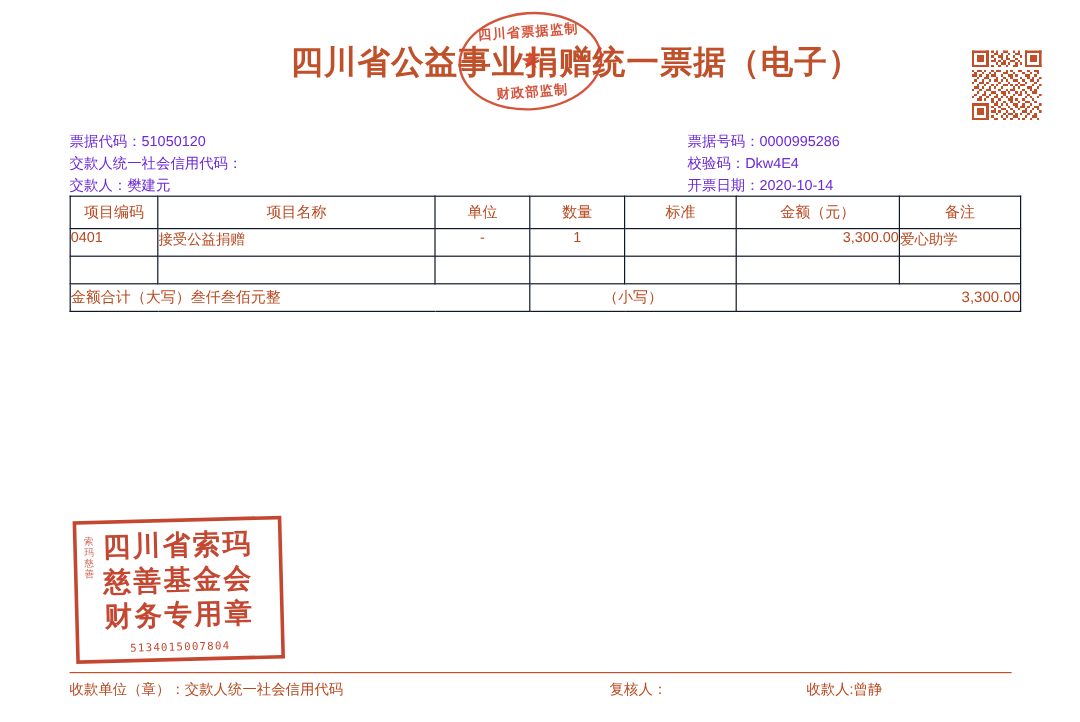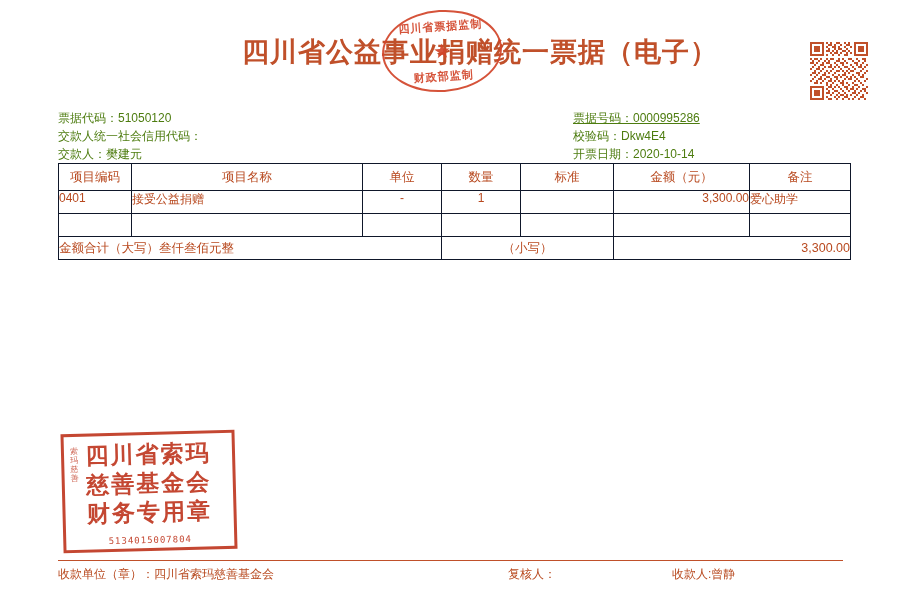--- a/index.html
+++ b/index.html
@@ -85,29 +85,29 @@
     top: 42px;
     width: 58px;
     height: 58px;
     background: #ffffff;
   }
   .qr svg { display: block; }
   
   .hdr {
     position: absolute;
     font-size: 12px;
-    color: #4d7c0f;
+    color: #6d28d9;
     white-space: nowrap;
   }
   .hdr .lbl { }
   .hdr .val { }
   .h-l1 { left: 58px;  top: 110px; }
   .h-l2 { left: 58px;  top: 128px; }
   .h-l3 { left: 58px;  top: 146px; }
-  .h-r1 { left: 573px; top: 110px; text-decoration: underline; }
+  .h-r1 { left: 573px; top: 110px; }
   .h-r2 { left: 573px; top: 128px; text-align: center; }
   .h-r3 { left: 573px; top: 146px; }
   
   .tbl {
     position: absolute;
     left: 58px;
     top: 163px;
     width: 785px;
     border: 1.5px solid #c0502a;
     border-collapse: collapse;
@@ -528,21 +528,21 @@
   <div class="sq-seal">
     <div class="vtext">索玛慈善</div>
     <div class="line l1">四川省索玛</div>
     <div class="line l2">慈善基金会</div>
     <div class="line l3">财务专用章</div>
     <div class="code">5134015007804</div>
   </div>
 
   <div class="footer-line"></div>
   <div class="ft ft-1">
-    <span>收款单位（章）：</span><span>四川省索玛慈善基金会</span>
+    <span>收款单位（章）：</span><span>交款人统一社会信用代码</span>
   </div>
   <div class="ft ft-2">
     <span>复核人：</span><span></span>
   </div>
   <div class="ft ft-3">
     <span>收款人:</span><span>曾静</span>
   </div>
 
 </div>
 

